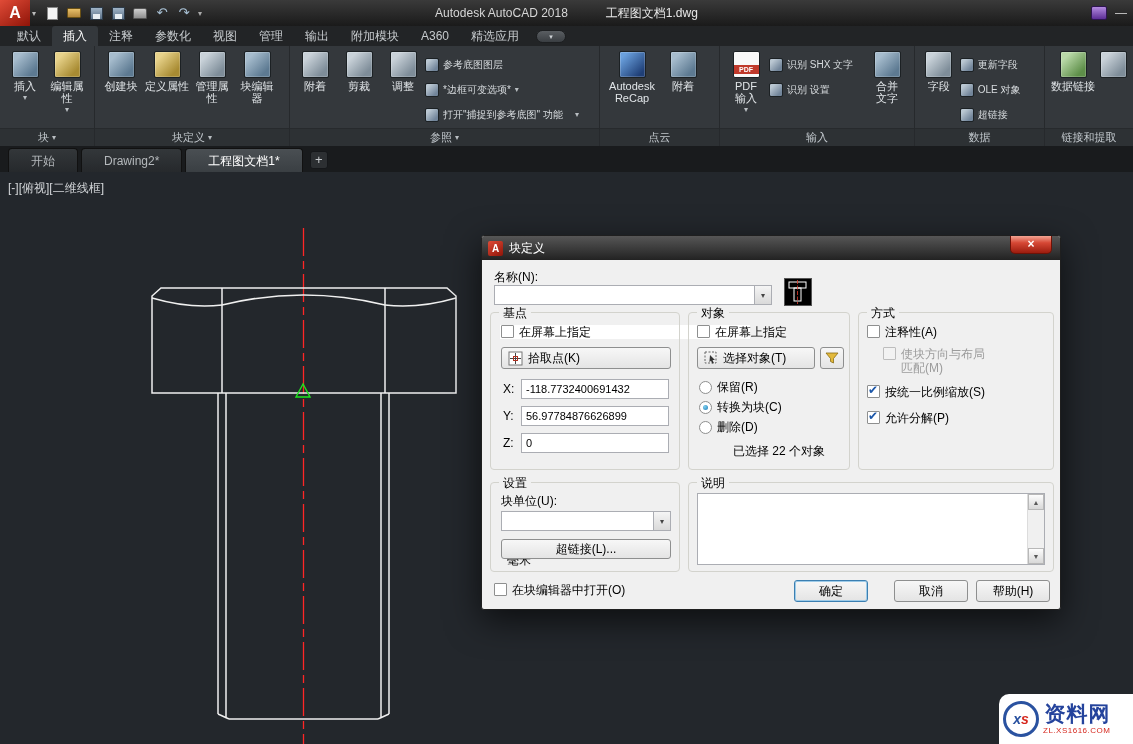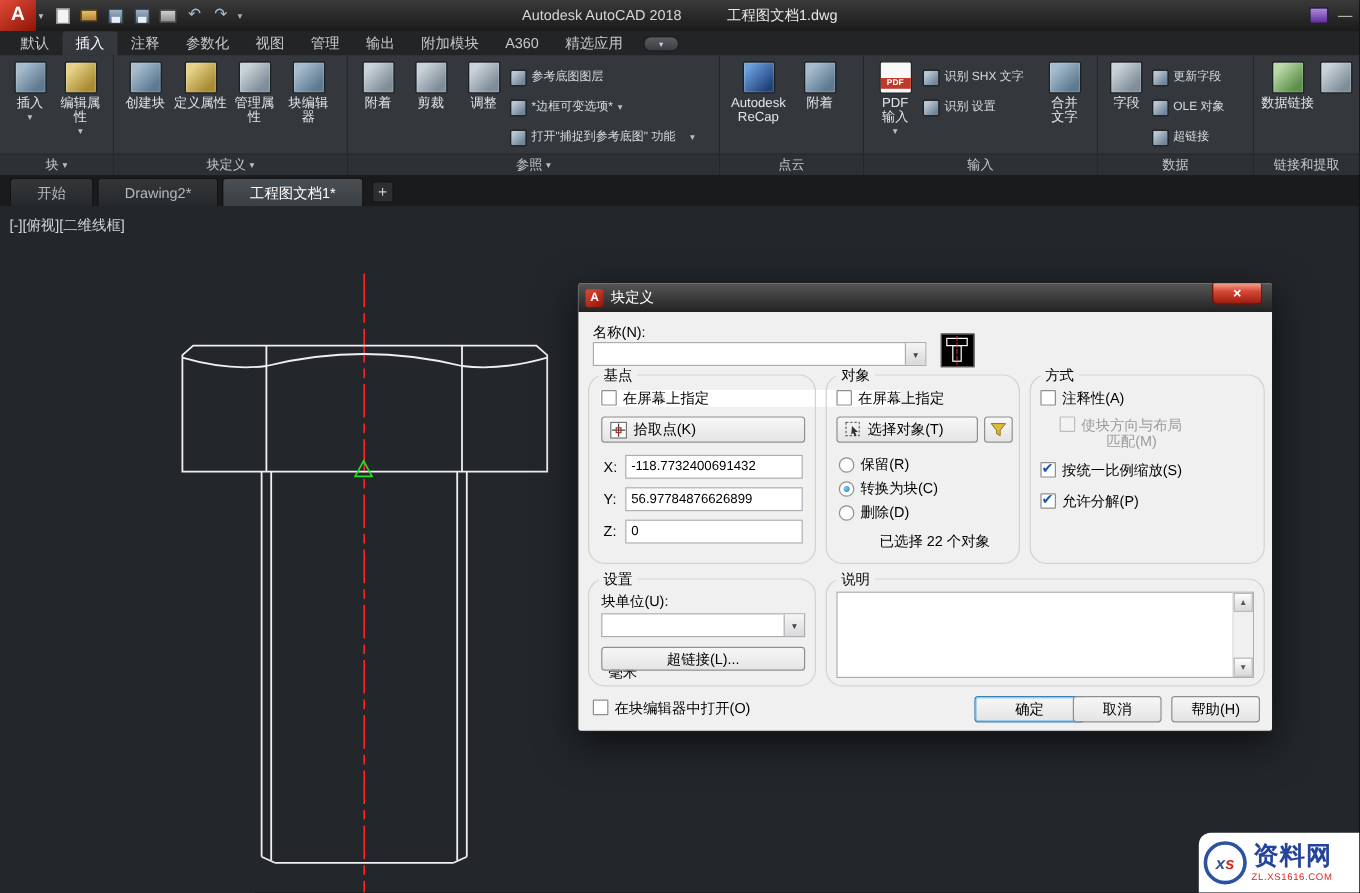--- a/index.html
+++ b/index.html
@@ -84,27 +84,27 @@
     border:1px solid #1f1f1f; border-radius:3px; box-shadow:0 10px 34px rgba(0,0,0,.65); font-size:12px; color:#000; }
   .dlg-titlebar { position:absolute; left:0; top:0; right:0; height:24px;
     background:linear-gradient(#565656,#222); border-radius:2px 2px 0 0; display:flex; align-items:center; padding:0 6px; }
   .dlg-icon { width:15px; height:15px; background:linear-gradient(145deg,#e04b37,#8f1408); color:#fff;
     font-size:10px; font-weight:bold; display:flex; align-items:center; justify-content:center; border-radius:2px; }
   .dlg-title { color:#fff; margin-left:6px; font-size:12px; }
   .dlg-close { position:absolute; right:8px; top:0; width:42px; height:18px;
     background:linear-gradient(#f3a493,#d64835 40%,#9c1c0e); border:1px solid #6e1207; border-top:none;
     border-radius:0 0 5px 5px; color:#fff; font-size:12px; font-weight:bold; text-align:center; line-height:16px; }
   .dlg-label { position:absolute; font-size:12px; color:#000; }
-  .group { position:absolute; border:1px solid #d3d3cd; border-radius:14px; }
+  .group { position:absolute; border:1px solid #d3d3cd; border-radius:4px; }
   .group-title { position:absolute; top:-8px; left:8px; background:#f0f0f0; padding:0 4px; font-size:12px; }
   .checkline { position:absolute; display:flex; align-items:flex-start; gap:5px; }
   .cb { width:13px; height:13px; background:#fff; border:1px solid #8e8f8f; flex:0 0 13px;
     position:relative; border-radius:1px; }
   .cb .mark { position:absolute; left:0px; top:-3px; font-size:12px; color:#1b56a8; }
-  .cb-label { font-size:12px; line-height:14px;text-align:center; }
+  .cb-label { font-size:12px; line-height:14px; }
   .cb-label.disabled { color:#9b9b9b; }
   .radioline { position:absolute; display:flex; align-items:center; gap:5px; }
   .rb { width:13px; height:13px; border-radius:50%; background:#fff; border:1px solid #8e8f8f; position:relative; }
   .rb.sel:after { content:""; position:absolute; left:3px; top:3px; width:5px; height:5px; border-radius:50%;
     background:radial-gradient(circle at 35% 35%, #7fd0ee, #1d7bb8); }
   .tinput { position:absolute; height:20px; background:#fff; border:1px solid #abadb3; font-size:11px;
     padding:0 4px; font-family:"Liberation Sans","DejaVu Sans",sans-serif; color:#000; }
   .dbtn { position:absolute; height:22px; background:linear-gradient(#f7f7f7,#e4e4e4); border:1px solid #8e8f8f;
     border-radius:3px; display:flex; align-items:center; justify-content:center; gap:5px; font-size:12px; }
   .dbtn.icon-left { justify-content:flex-start; padding-left:6px; }
@@ -506,21 +506,21 @@
           <span class="sb-arrow" style="top:0">▲</span>
           <span class="sb-arrow" style="bottom:0">▼</span>
         </div>
       </div>
     </div>
 
     <div class="checkline" style="left:12px; top:347px">
       <span class="cb"></span>
       <span class="cb-label">在块编辑器中打开(O)</span>
     </div>
-    <div class="dbtn ok-default" style="left:330px; top:344px; width:92px">
+    <div class="dbtn ok-default" style="left:312px; top:344px; width:74px">
       <span>确定</span>
     </div>
     <div class="dbtn" style="left:412px; top:344px; width:74px">
       <span>取消</span>
     </div>
     <div class="dbtn" style="left:494px; top:344px; width:74px">
       <span>帮助(H)</span>
     </div>
   </div>
 

